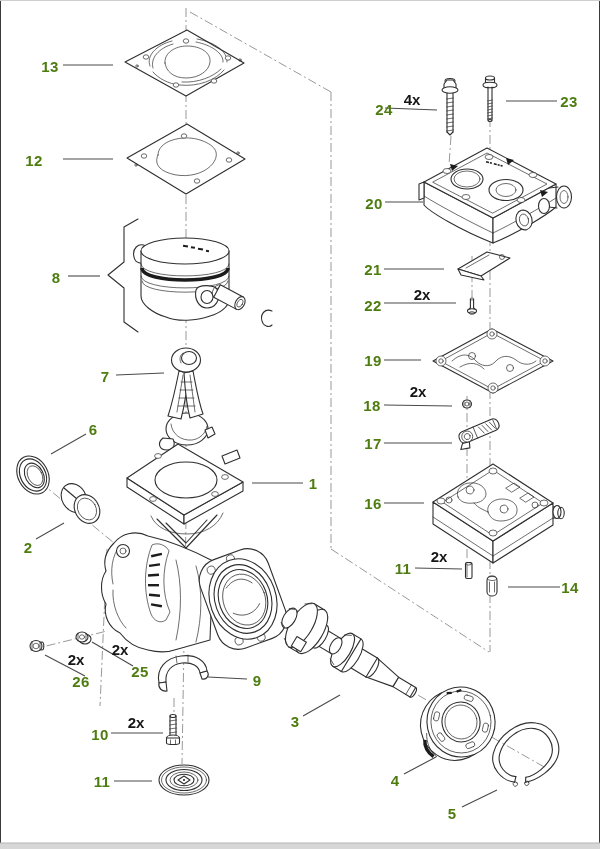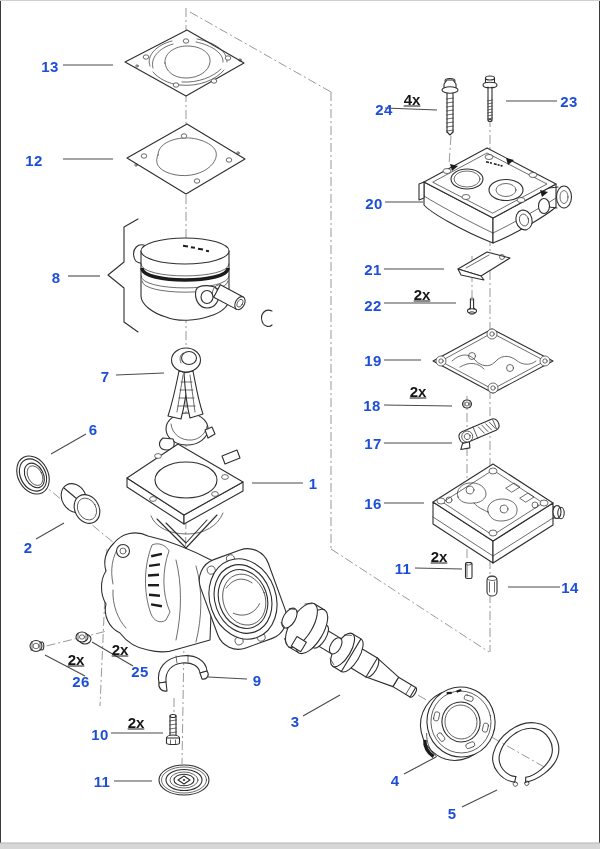--- a/index.html
+++ b/index.html
@@ -1,23 +1,23 @@
 <!DOCTYPE html>
 <html><head>
 <meta charset="utf-8">
 <style>
   html,body{margin:0;padding:0;background:#e8e8e8;}
   #page{position:relative;width:600px;height:849px;background:#ffffff;overflow:hidden;
         font-family:"Liberation Sans",sans-serif;}
   #page svg{position:absolute;left:0;top:0;}
   .callout{position:absolute;transform:translate(-50%,-50%);
-           font:bold 15px "Liberation Sans",sans-serif;color:#1d4ed8;
+           font:bold 15px "Liberation Sans",sans-serif;color:#4d7c0f;
            white-space:nowrap;letter-spacing:.3px;}
   .qty{position:absolute;transform:translate(-50%,-50%);
-       font:bold 15px "Liberation Sans",sans-serif;color:#151515;white-space:nowrap;text-decoration:underline;}
+       font:bold 15px "Liberation Sans",sans-serif;color:#151515;white-space:nowrap;}
   
   .ln{fill:none;stroke:#2f2f2f;stroke-width:1.1;stroke-linecap:round;stroke-linejoin:round;}
   .lnt{fill:none;stroke:#2f2f2f;stroke-width:.7;stroke-linecap:round;stroke-linejoin:round;}
   .wh{fill:#ffffff;stroke:#2f2f2f;stroke-width:1.1;stroke-linejoin:round;}
   .wht{fill:#ffffff;stroke:#2f2f2f;stroke-width:.7;stroke-linejoin:round;}
   .dk{fill:#1c1c1c;stroke:none;}
   .thick{fill:none;stroke:#1c1c1c;stroke-width:3.5;}
   .cl{fill:none;stroke:#8d8d8d;stroke-width:.9;stroke-dasharray:9 3 2 3;}
   .ld{fill:none;stroke:#4a4a4a;stroke-width:1.1;}
 </style>

